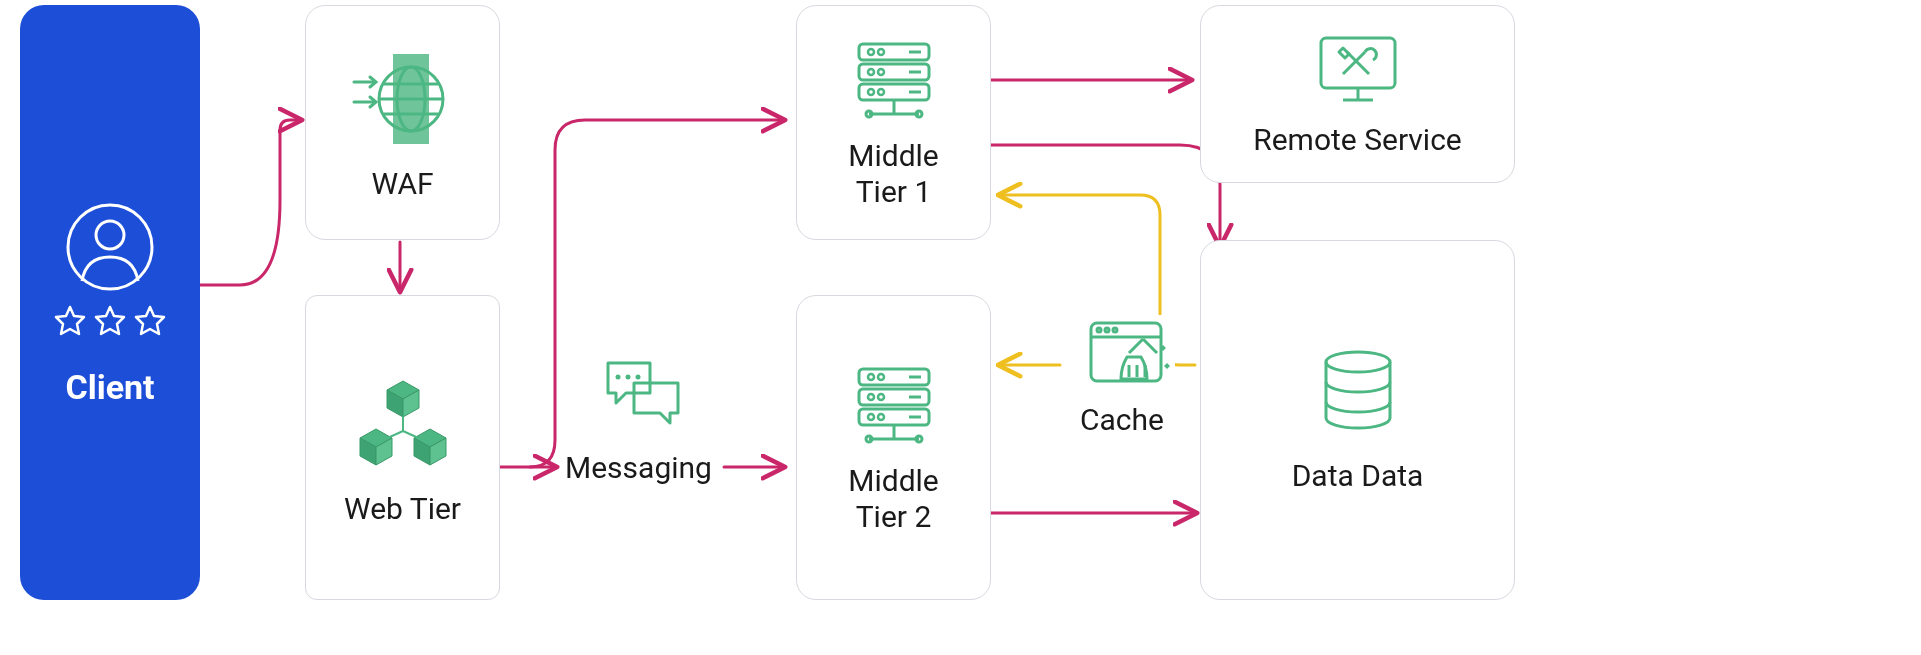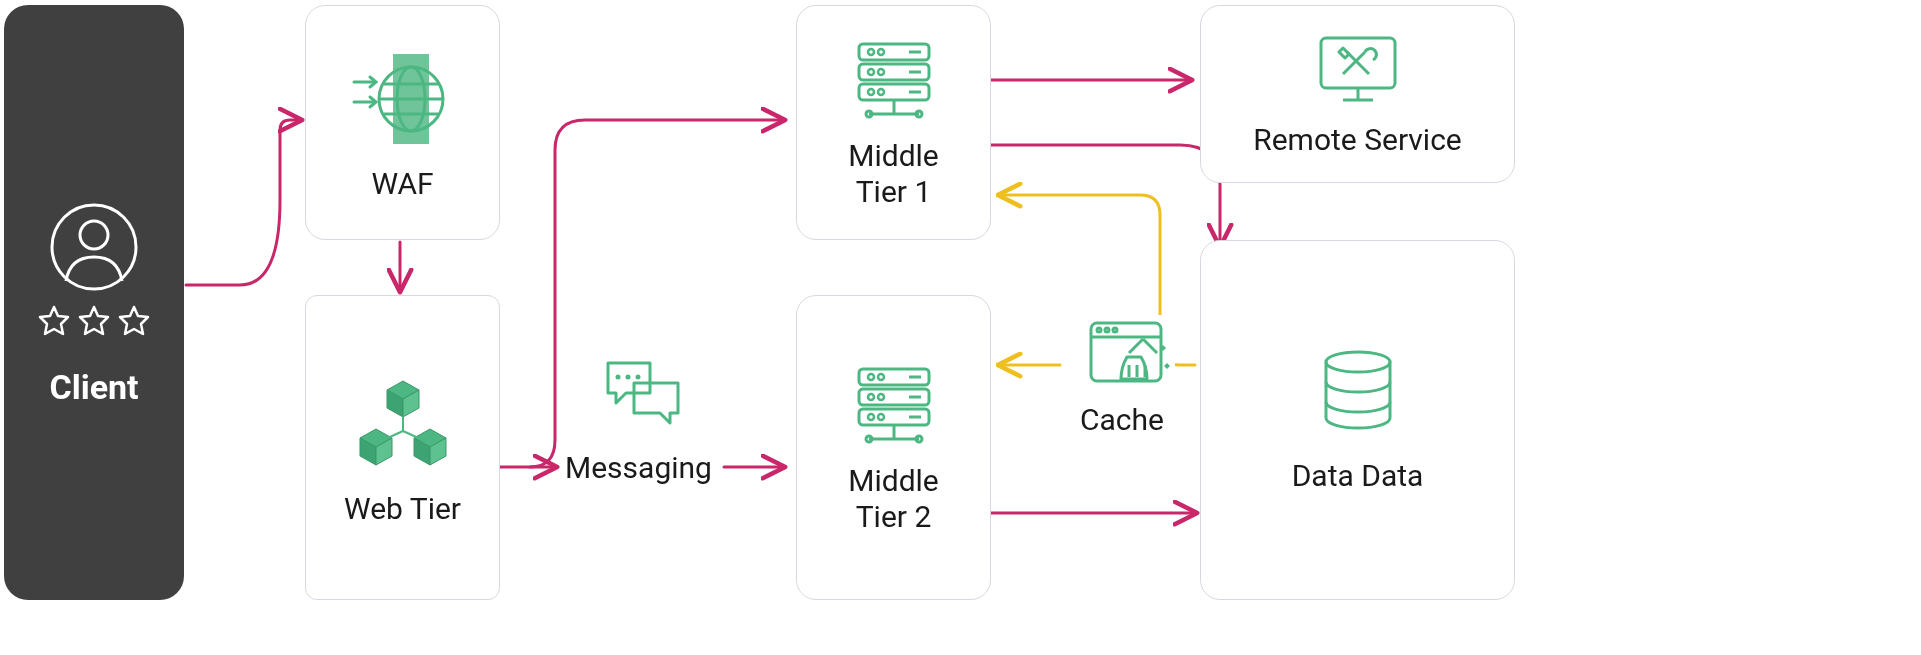--- a/index.html
+++ b/index.html
@@ -22,24 +22,25 @@
     border: 1px solid #d8d8e0;
     border-radius: 20px;
     background: #fff;
     display: flex;
     flex-direction: column;
     align-items: center;
     justify-content: center;
     padding: 20px;
   }
   .node.client {
-    background: #404040;
+    background: #1d4ed8;
     border: none;
     color: #fff;
     border-radius: 24px;
+    margin-left: 16px;
   }
   .label {
     font-size: 30px;
     color: #1a1a1a;
     text-align: center;
     margin-top: 12px;
     line-height: 1.2;
   }
   .client .label {
     color: #fff;

